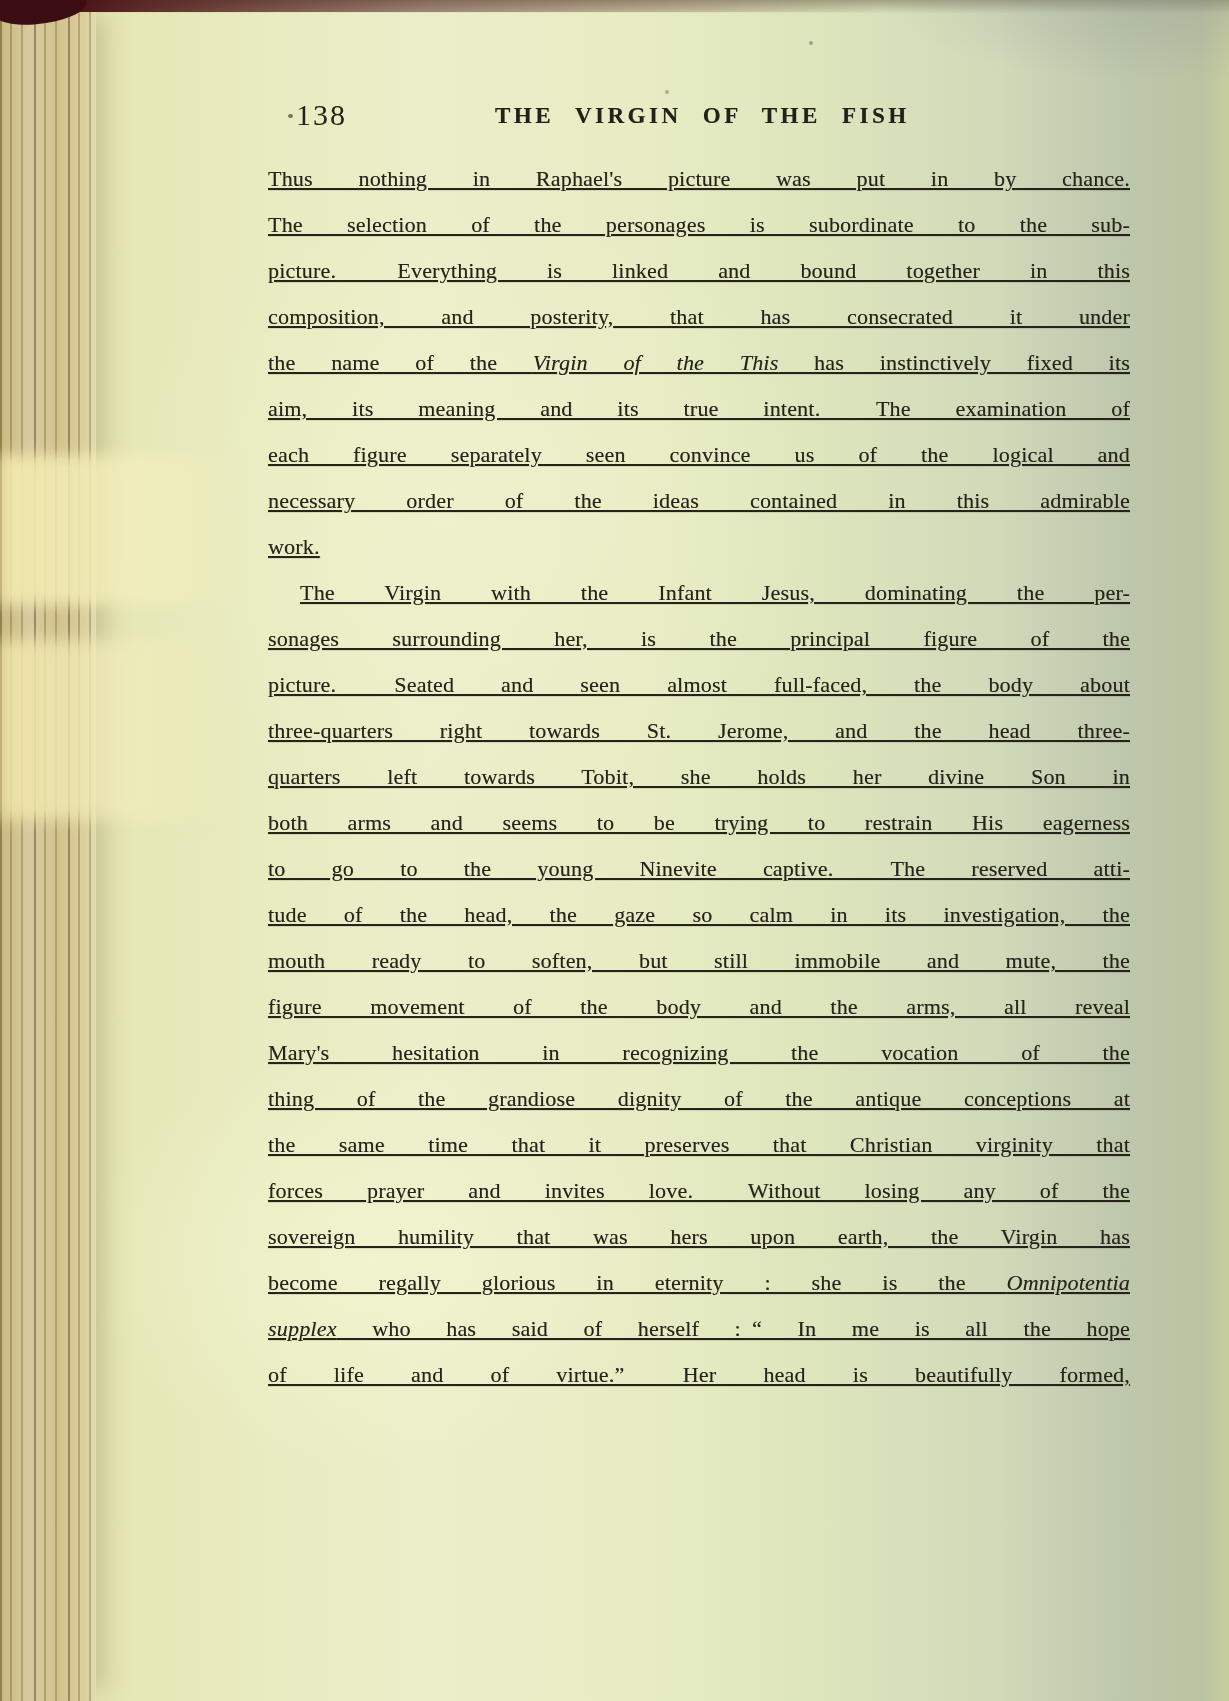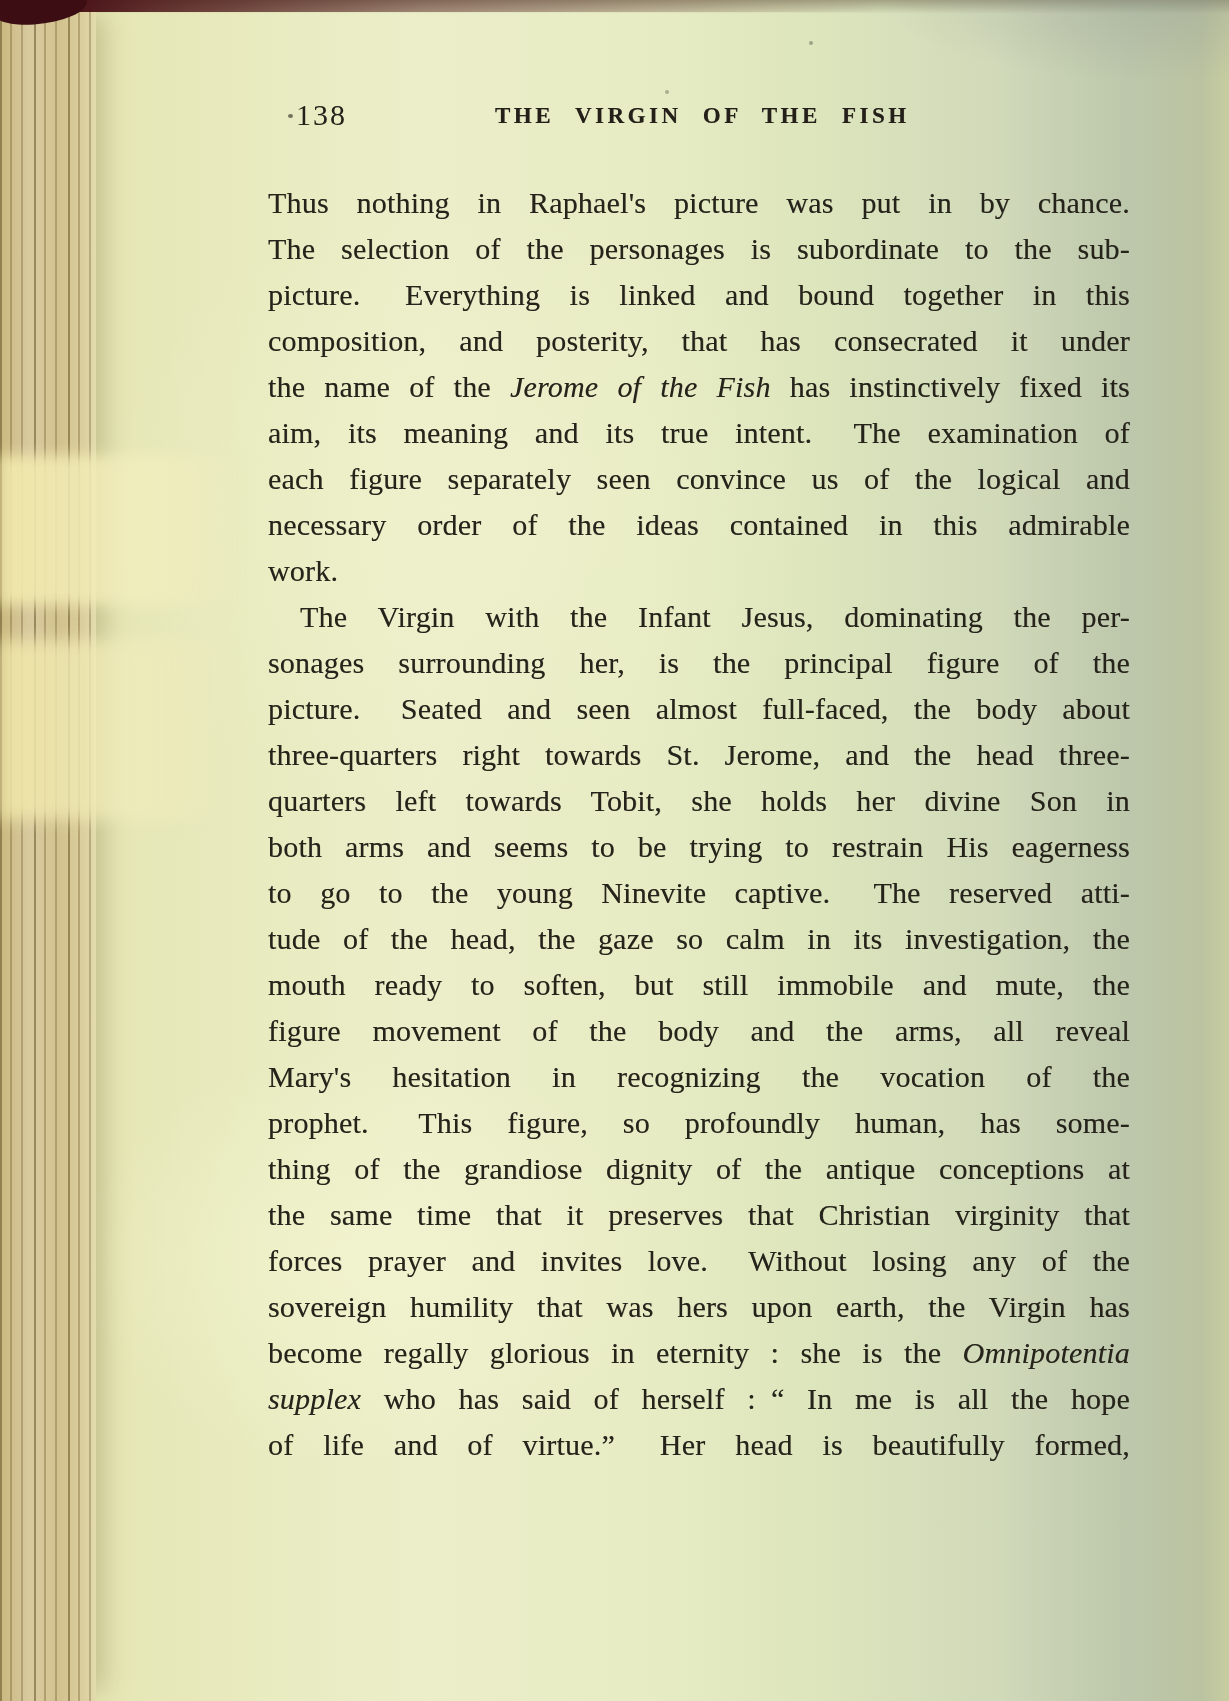--- a/index.html
+++ b/index.html
@@ -76,24 +76,25 @@
     font-variant-numeric:oldstyle-nums;
     text-align:center;
   }
   .running-header{
     position:absolute;left:495px;top:103px;width:400px;
     font-size:23px;font-weight:bold;color:#242019;
     letter-spacing:3.5px;word-spacing:12px;white-space:nowrap;
     text-shadow:0.3px 0.3px 0 rgba(36,32,25,.45);
   }
   .body-text{
-    position:absolute;left:268px;top:180px;width:862px;
-    font-size:30px;color:#26231b;
+    position:absolute;left:268px;top:156px;width:862px;
+    font-size:22px;color:#26231b;
     letter-spacing:0.2px;word-spacing:2px;
     text-shadow:0.3px 0.3px 0 rgba(38,35,27,.40);
+    text-decoration:underline;
   }
   .line{
     height:46px;line-height:46px;overflow:hidden;
     text-align:justify;text-align-last:justify;
   }
   .line.no-just{text-align:center;text-align-last:left;}
   .line.indent{text-indent:32px;}
   .line em{font-style:italic;}
 </style>
 </head>
@@ -113,37 +114,36 @@
   <div class="speck s3"></div>
 
   <span class="page-number">138</span>
   <span class="running-header">THE VIRGIN OF THE FISH</span>
 
   <div class="body-text">
       <div class="line"><span>Thus nothing in Raphael's picture was put in by chance.</span></div>
       <div class="line"><span>The selection of the personages is subordinate to the sub-</span></div>
       <div class="line"><span>picture.  Everything is linked and bound together in this</span></div>
       <div class="line"><span>composition, and posterity, that has consecrated it under</span></div>
-      <div class="line"><span>the name of the </span><em>Jerome of the Fish</em><span> has instinctively fixed its</span></div>
+      <div class="line"><span>the name of the </span><em>Virgin of the This</em><span> has instinctively fixed its</span></div>
       <div class="line"><span>aim, its meaning and its true intent.  The examination of</span></div>
       <div class="line"><span>each figure separately seen convince us of the logical and</span></div>
       <div class="line"><span>necessary order of the ideas contained in this admirable</span></div>
       <div class="line no-just"><span>work.</span></div>
       <div class="line indent"><span>The Virgin with the Infant Jesus, dominating the per-</span></div>
       <div class="line"><span>sonages surrounding her, is the principal figure of the</span></div>
       <div class="line"><span>picture.  Seated and seen almost full-faced, the body about</span></div>
       <div class="line"><span>three-quarters right towards St. Jerome, and the head three-</span></div>
       <div class="line"><span>quarters left towards Tobit, she holds her divine Son in</span></div>
       <div class="line"><span>both arms and seems to be trying to restrain His eagerness</span></div>
       <div class="line"><span>to go to the young Ninevite captive.  The reserved atti-</span></div>
       <div class="line"><span>tude of the head, the gaze so calm in its investigation, the</span></div>
       <div class="line"><span>mouth ready to soften, but still immobile and mute, the</span></div>
       <div class="line"><span>figure movement of the body and the arms, all reveal</span></div>
       <div class="line"><span>Mary's hesitation in recognizing the vocation of the</span></div>
-      <div class="line"><span>prophet.  This figure, so profoundly human, has some-</span></div>
       <div class="line"><span>thing of the grandiose dignity of the antique conceptions at</span></div>
       <div class="line"><span>the same time that it preserves that Christian virginity that</span></div>
       <div class="line"><span>forces prayer and invites love.  Without losing any of the</span></div>
       <div class="line"><span>sovereign humility that was hers upon earth, the Virgin has</span></div>
       <div class="line"><span>become regally glorious in eternity : she is the </span><em>Omnipotentia</em></div>
       <div class="line"><em>supplex</em><span> who has said of herself : “ In me is all the hope</span></div>
       <div class="line"><span>of life and of virtue.”  Her head is beautifully formed,</span></div>
     </div>
 </div>
 

